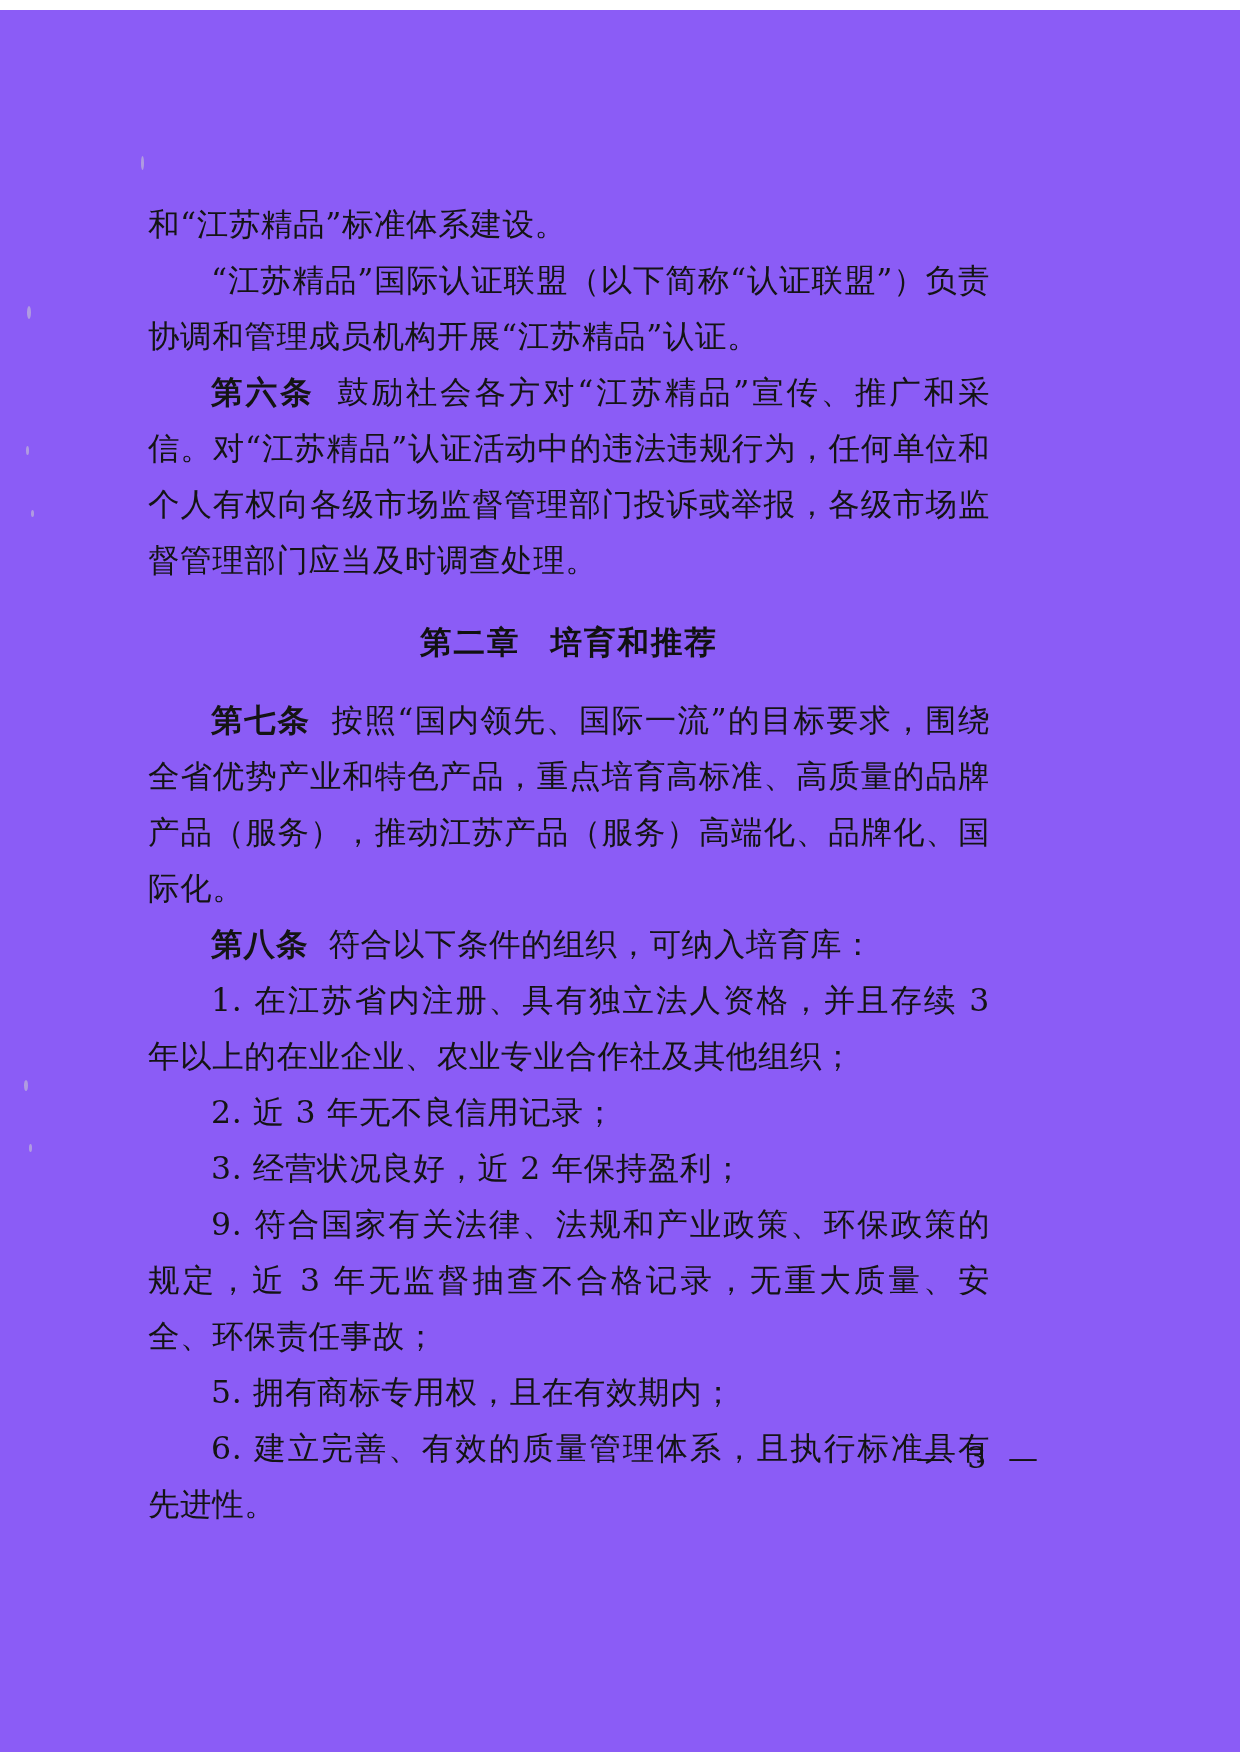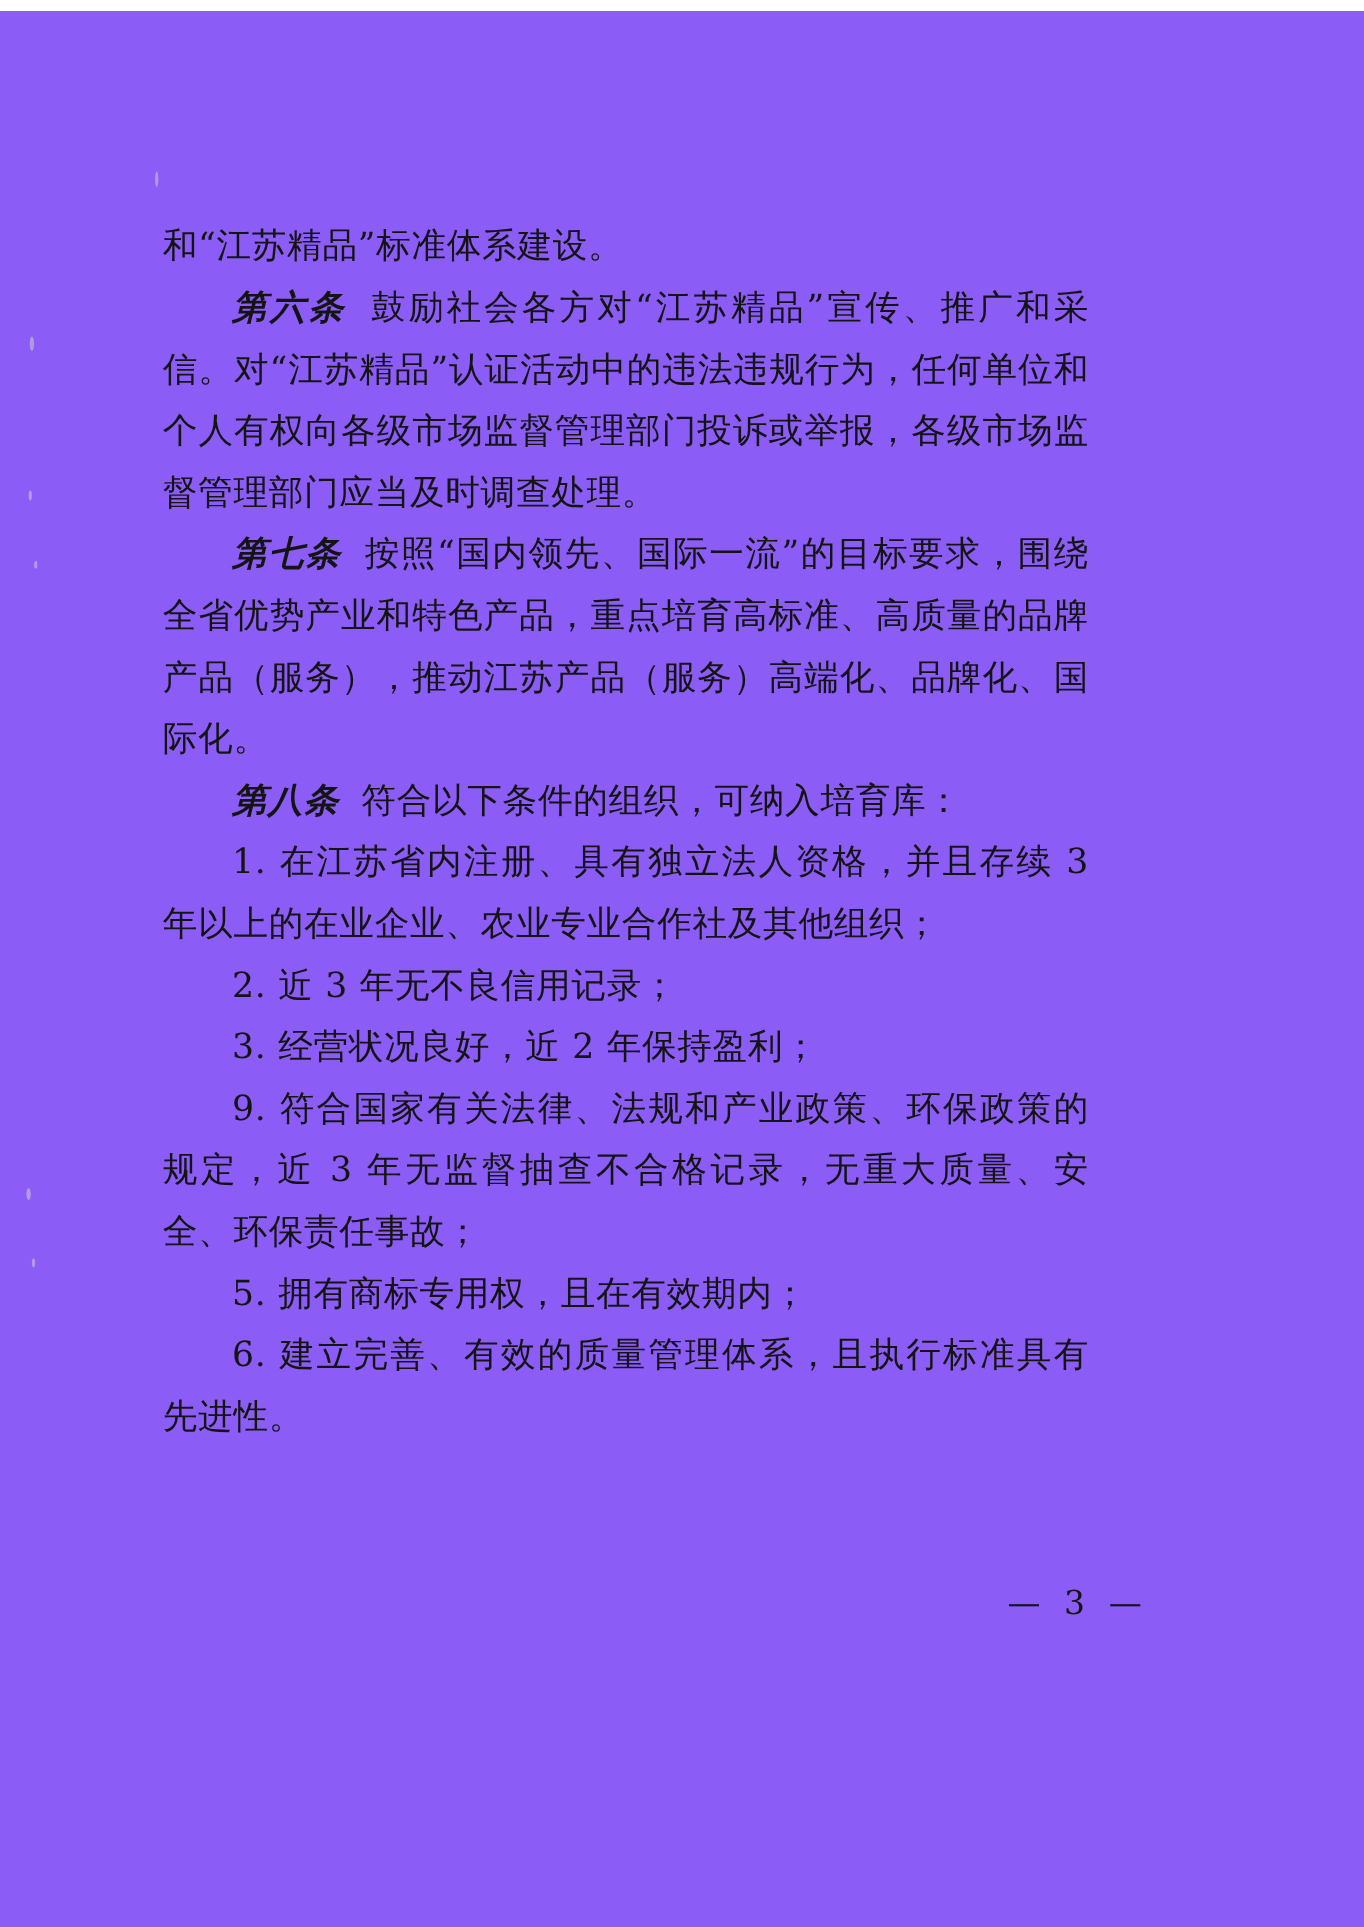--- a/index.html
+++ b/index.html
@@ -50,21 +50,20 @@
     margin: 26px 0 22px 0;
     color: #111;
   }
   .chapter .gap {
     display: inline-block;
     width: 30px;
   }
   .art {
     font-weight: bold;
     letter-spacing: 1px;
-    font-style: italic;
   }
   .art-gap {
     display: inline-block;
     width: 20px;
   }
   .footer {
     position: absolute;
     left: 0;
     top: 1430px;
     width: 1240px;
@@ -98,23 +97,25 @@
   <div class="speckle sp2"></div>
   <div class="speckle sp3"></div>
   <div class="speckle sp4"></div>
   <div class="speckle sp5"></div>
   <div class="speckle sp6"></div>
 
   <div class="content">
 
     <p class="para">和“江苏精品”标准体系建设。</p>
 
+    <p class="para indent">“江苏精品”国际认证联盟（以下简称“认证联盟”）负责协调和管理成员机构开展“江苏精品”认证。</p>
 
     <p class="para indent"><span class="art">第六条</span><span class="art-gap"></span><span>鼓励社会各方对“江苏精品”宣传、推广和采信。对“江苏精品”认证活动中的违法违规行为，任何单位和个人有权向各级市场监督管理部门投诉或举报，各级市场监督管理部门应当及时调查处理。</span></p>
 
+    <div class="chapter"><span>第二章</span><span class="gap"></span><span>培育和推荐</span></div>
 
     <p class="para indent"><span class="art">第七条</span><span class="art-gap"></span><span>按照“国内领先、国际一流”的目标要求，围绕全省优势产业和特色产品，重点培育高标准、高质量的品牌产品（服务），推动江苏产品（服务）高端化、品牌化、国际化。</span></p>
 
     <p class="para indent"><span class="art">第八条</span><span class="art-gap"></span><span>符合以下条件的组织，可纳入培育库：</span></p>
 
 
     <p class="para indent">1. 在江苏省内注册、具有独立法人资格，并且存续 3 年以上的在业企业、农业专业合作社及其他组织；</p>
 
     <p class="para indent">2. 近 3 年无不良信用记录；</p>
 

